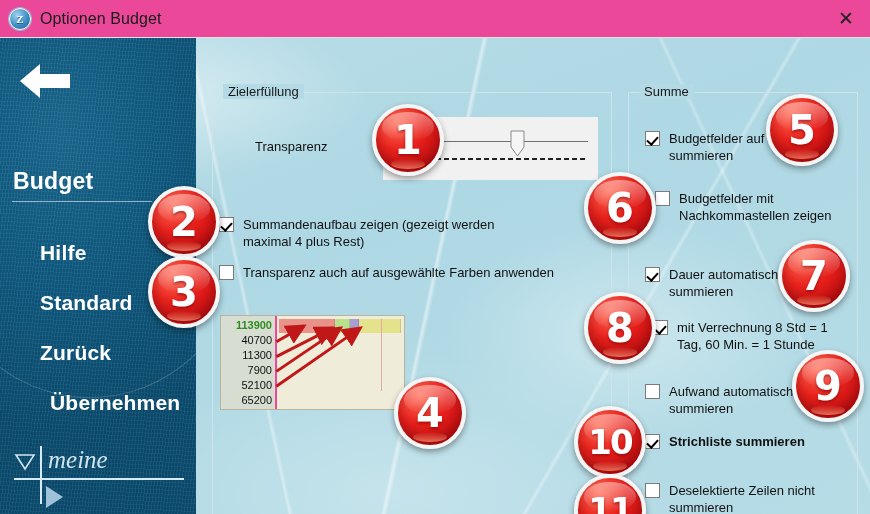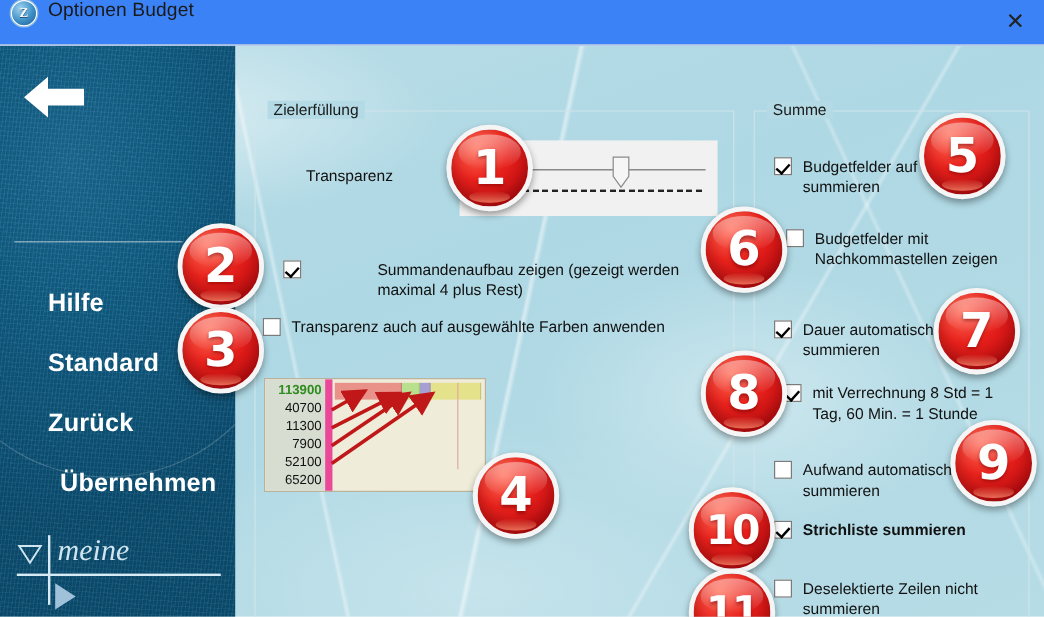--- a/index.html
+++ b/index.html
@@ -15,23 +15,23 @@
     position: relative;
     width: 870px; height: 514px;
     background: #ffffff;
     overflow: hidden;
   }
 
   
   .titlebar {
     position: absolute; left: 0; top: 0;
     width: 870px; height: 38px;
-    background: #3b82f6;
+    background: #ec4899;
     border-bottom: 1px solid #e2e2e2;
-    display: flex; 
+    display: flex; align-items: center;
     z-index: 40;
   }
   .title-icon {
     width: 22px; height: 22px;
     margin-left: 9px; margin-right: 9px;
     border-radius: 50%;
     background: radial-gradient(circle at 35% 30%, #9fd3ef 0%, #3d8fc6 55%, #1f5c8f 100%);
     border: 1px solid #ffffff;
     box-shadow: 0 0 0 1px #8fbcd8;
     position: relative;
@@ -217,21 +217,21 @@
     transform: rotate(42deg);
   }
   .cblabel {
     margin-left: 9px;
     font-size: 13px; color: #111;
     line-height: 17px;
     white-space: pre-line;
   }
 
   
-  #cb-summanden { left: 236px; top: 178px; width: 330px; justify-content: space-between; }
+  #cb-summanden { left: 219px; top: 178px; width: 330px; }
   #cb-transfarben { left: 219px; top: 226px; width: 360px; }
 
   
   #cb-budgetfelder-auf   { left: 645px; top: 92px;  width: 210px; }
   #cb-nachkomma          { left: 655px; top: 152px; width: 200px; }
   #cb-dauer              { left: 645px; top: 228px; width: 200px; }
   #cb-verrechnung        { left: 653px; top: 281px; width: 200px; }
   #cb-aufwand            { left: 645px; top: 345px; width: 210px; }
   #cb-strichliste        { left: 645px; top: 395px; width: 200px; font-weight: bold; }
   #cb-deselektiert       { left: 645px; top: 444px; width: 200px; }
@@ -241,21 +241,21 @@
     position: absolute; left: 220px; top: 277px;
     width: 185px; height: 95px;
     background: #f0ecda;
     border: 1px solid #b9b39b;
     overflow: hidden;
   }
   .cp-labels {
     position: absolute; left: 0; top: 0;
     width: 56px; height: 95px;
     background: #d7ddd0;
-    border-right: 6px solid #ec4899;
+    border-right: 2px solid #ec4899;
   }
   .cp-lbl {
     position: absolute; right: 3px;
     font-size: 11px; color: #111;
     font-family: "Liberation Sans", sans-serif;
     text-align: right;
   }
   .cp-lbl.first { color: #2f8c1f; font-weight: bold; }
   .cp-bar {
     position: absolute; left: 58px; top: 3px;
@@ -322,20 +322,21 @@
 
     <div class="sidebar">
       <div class="sidebar-swoosh"></div>
 
       <div class="back-arrow">
         <svg width="58" height="42" viewBox="0 0 58 42" aria-hidden="true">
           <path d="M24 4 L4 21 L24 38 L24 28 L54 28 L54 14 L24 14 Z" fill="#ffffff"></path>
         </svg>
       </div>
 
+      <div class="sb-title">Budget</div>
       <div class="sb-rule"></div>
 
       <div class="sb-item sb-i0">Hilfe</div>
       <div class="sb-item sb-i1">Standard</div>
       <div class="sb-item sb-i2">Zurück</div>
       <div class="sb-item sb-i3">Übernehmen</div>
 
       <div class="logo">
         <svg width="22" height="20" viewBox="0 0 22 20" style="position:absolute;left:0;top:8px" aria-hidden="true">
           <path d="M2 3 L20 3 L11 17 Z" fill="none" stroke="#cfe6f1" stroke-width="1.6"></path>

